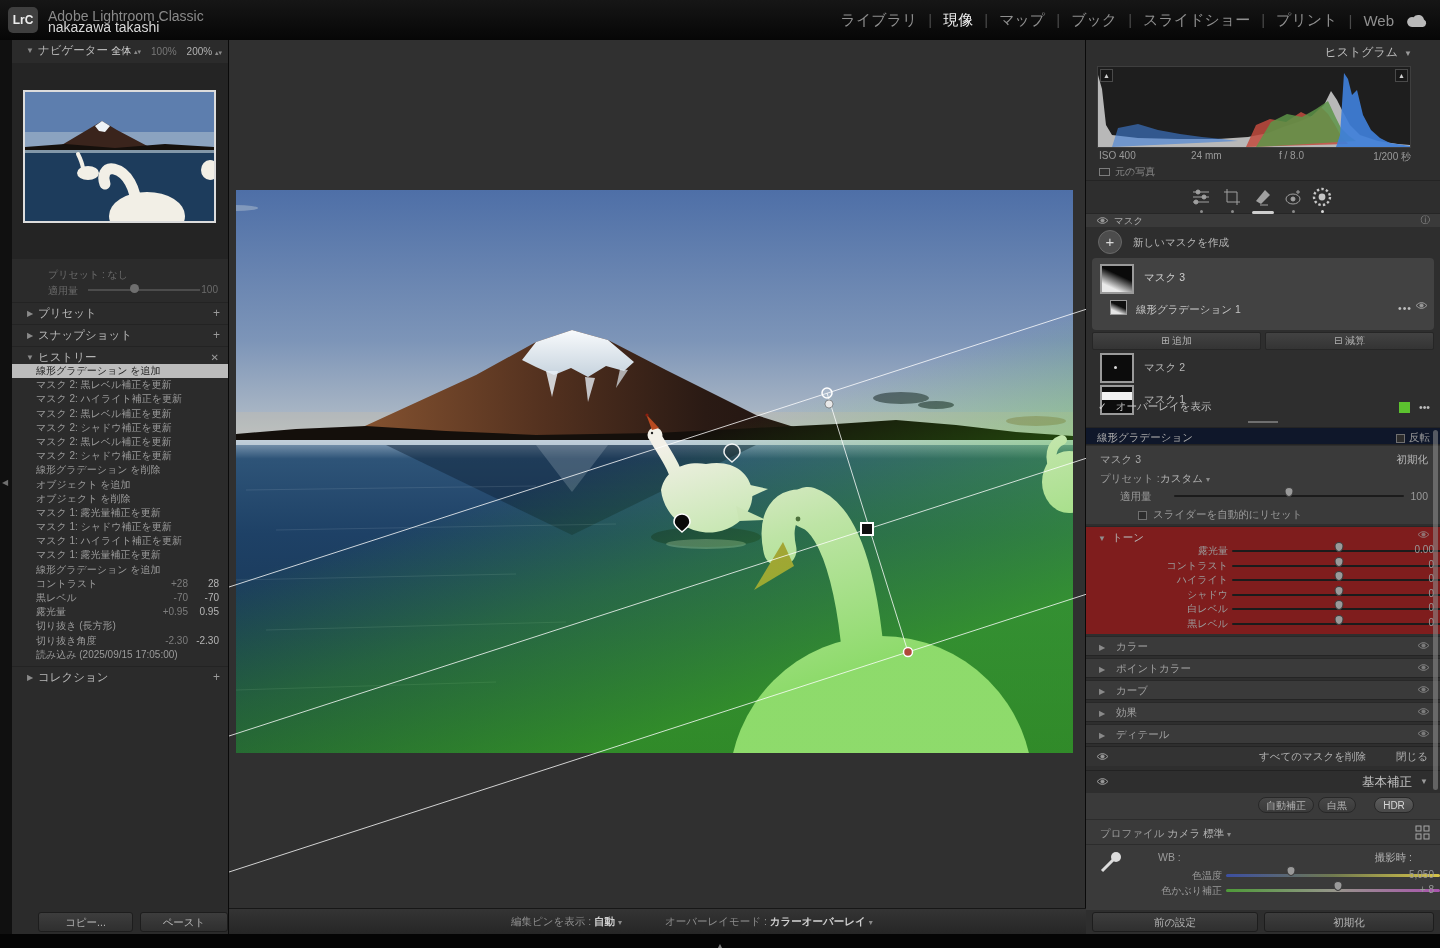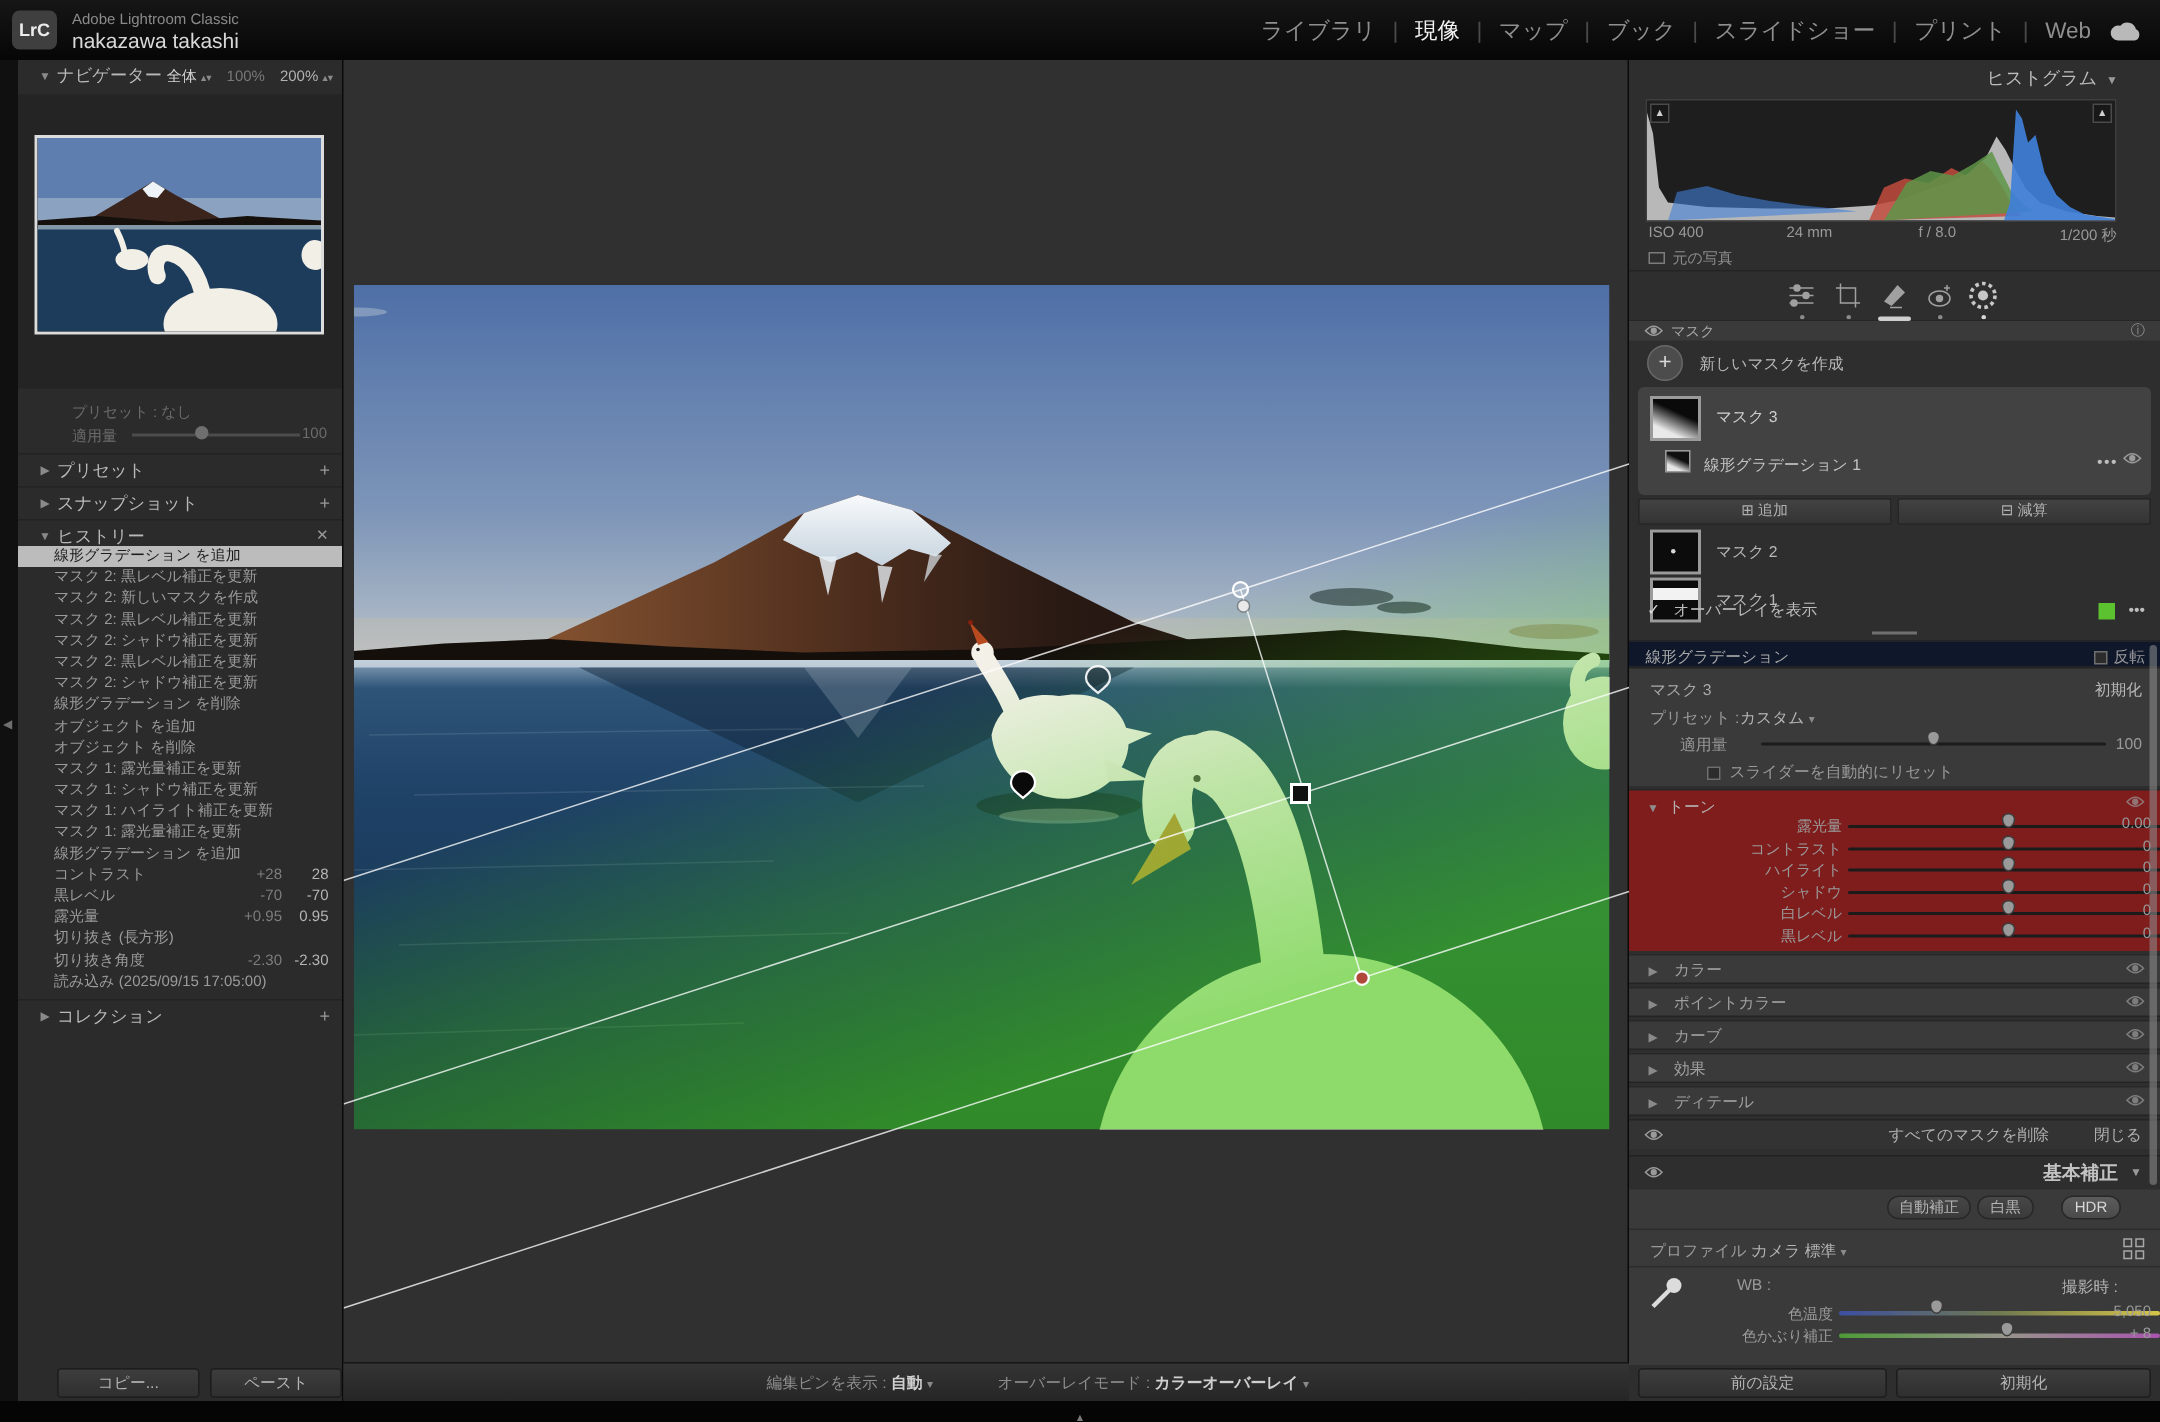--- a/index.html
+++ b/index.html
@@ -4,21 +4,21 @@
 <style>
   * { margin:0; padding:0; box-sizing:border-box; }
   html,body { width:1440px; height:948px; background:#000; overflow:hidden;
     font-family:"Liberation Sans","DejaVu Sans",sans-serif; }
 
   
   #topbar { position:absolute; left:0; top:0; width:1440px; height:40px;
     background:linear-gradient(#161616,#060606); color:#9a9a9a; }
   #logo { position:absolute; left:8px; top:7px; width:30px; height:26px; background:#3f3f3f;
     border-radius:5px; color:#ececec; font-size:12px; font-weight:bold; text-align:center; line-height:26px;}
-  #app-sub { position:absolute; left:48px; top:8px; font-size:10px; color:#8a8a8a; }
+  #app-sub { position:absolute; left:48px; top:8px; font-size:14px; color:#8a8a8a; }
   #app-user { position:absolute; left:48px; top:19px; font-size:14px; color:#d8d8d8; }
   #modules { position:absolute; right:46px; top:0; height:40px; display:flex; align-items:center; }
   #modules .mod { font-size:15px; color:#8f8f8f; cursor:default; white-space:nowrap; }
   #modules .mod.active { color:#f4f4f4; }
   #modules .mod + .mod::before { content:"|"; color:#4a4a4a; margin:0 11px; font-weight:normal; }
   #cloud { position:absolute; right:12px; top:14px; }
 
   
   #content { position:absolute; left:0; top:40px; width:1440px; height:894px; display:flex; }
   #lgutter { width:12px; height:100%; background:#101010; position:relative; }
@@ -139,21 +139,21 @@
   .tone-row .tv { position:absolute; right:6px; top:0; color:#9a9a9a; font-size:10px; }
   .collapsed-sec { position:absolute; left:0; width:354px; height:20px; background:#3a3a3a; border-top:1px solid #282828;
     border-bottom:1px solid #242424; color:#a0a0a0; }
   .collapsed-sec .tri { position:absolute; left:13px; top:6px; font-size:8px; color:#8a8a8a; }
   .collapsed-sec .cl { position:absolute; left:30px; top:3px; }
   .secEye { position:absolute; right:10px; top:4px; opacity:.7; }
   #mask-footer { position:absolute; left:0; top:706px; width:354px; height:20px; background:#333;
     border-top:1px solid #242424; color:#b0b0b0; }
   #mask-footer .del { position:absolute; right:74px; top:3px; }
   #mask-footer .cls { position:absolute; right:12px; top:3px; }
-  #basic-header { position:absolute; left:0; top:730px; width:354px; height:22px; border-top:1px solid #222;font-weight:bold; }
+  #basic-header { position:absolute; left:0; top:730px; width:354px; height:22px; border-top:1px solid #222; }
   #basic-header .t { position:absolute; right:28px; top:3px; font-size:12.5px; color:#c2c2c2; }
   #basic-header .tri { position:absolute; right:12px; top:6px; font-size:8px; color:#9a9a9a; }
   #basic-body { position:absolute; left:0; top:753px; width:354px; height:117px; background:#3a3a3a; }
   .pill { position:absolute; top:4px; height:16px; background:linear-gradient(#474747,#3a3a3a); border:1px solid #282828;
     border-radius:8px; color:#b5b5b5; font-size:10px; text-align:center; line-height:15px; }
   #btn-auto { right:126px; width:56px; } #btn-bw { right:84px; width:38px; }
   #btn-hdr { right:26px; width:40px; background:linear-gradient(#5c5c5c,#4a4a4a); color:#d8d8d8; }
   #profile-row { position:absolute; left:0; top:26px; width:354px; height:26px; border-top:1px solid #2c2c2c; border-bottom:1px solid #2c2c2c;}
   #profile-row .pl { position:absolute; left:14px; top:7px; color:#9a9a9a; }
   #profile-row .pv { position:absolute; left:82px; top:7px; color:#b5b5b5; }
@@ -261,21 +261,21 @@
           <span class="c2"></span>
         </div>
 
         <div class="hist-item">
           <span>マスク 2: 黒レベル補正を更新</span>
           <span class="c1"></span>
           <span class="c2"></span>
         </div>
 
         <div class="hist-item">
-          <span>マスク 2: 新しいマスクを作成</span>
+          <span>マスク 2: ハイライト補正を更新</span>
           <span class="c1"></span>
           <span class="c2"></span>
         </div>
 
         <div class="hist-item">
           <span>マスク 2: 黒レベル補正を更新</span>
           <span class="c1"></span>
           <span class="c2"></span>
         </div>
 

